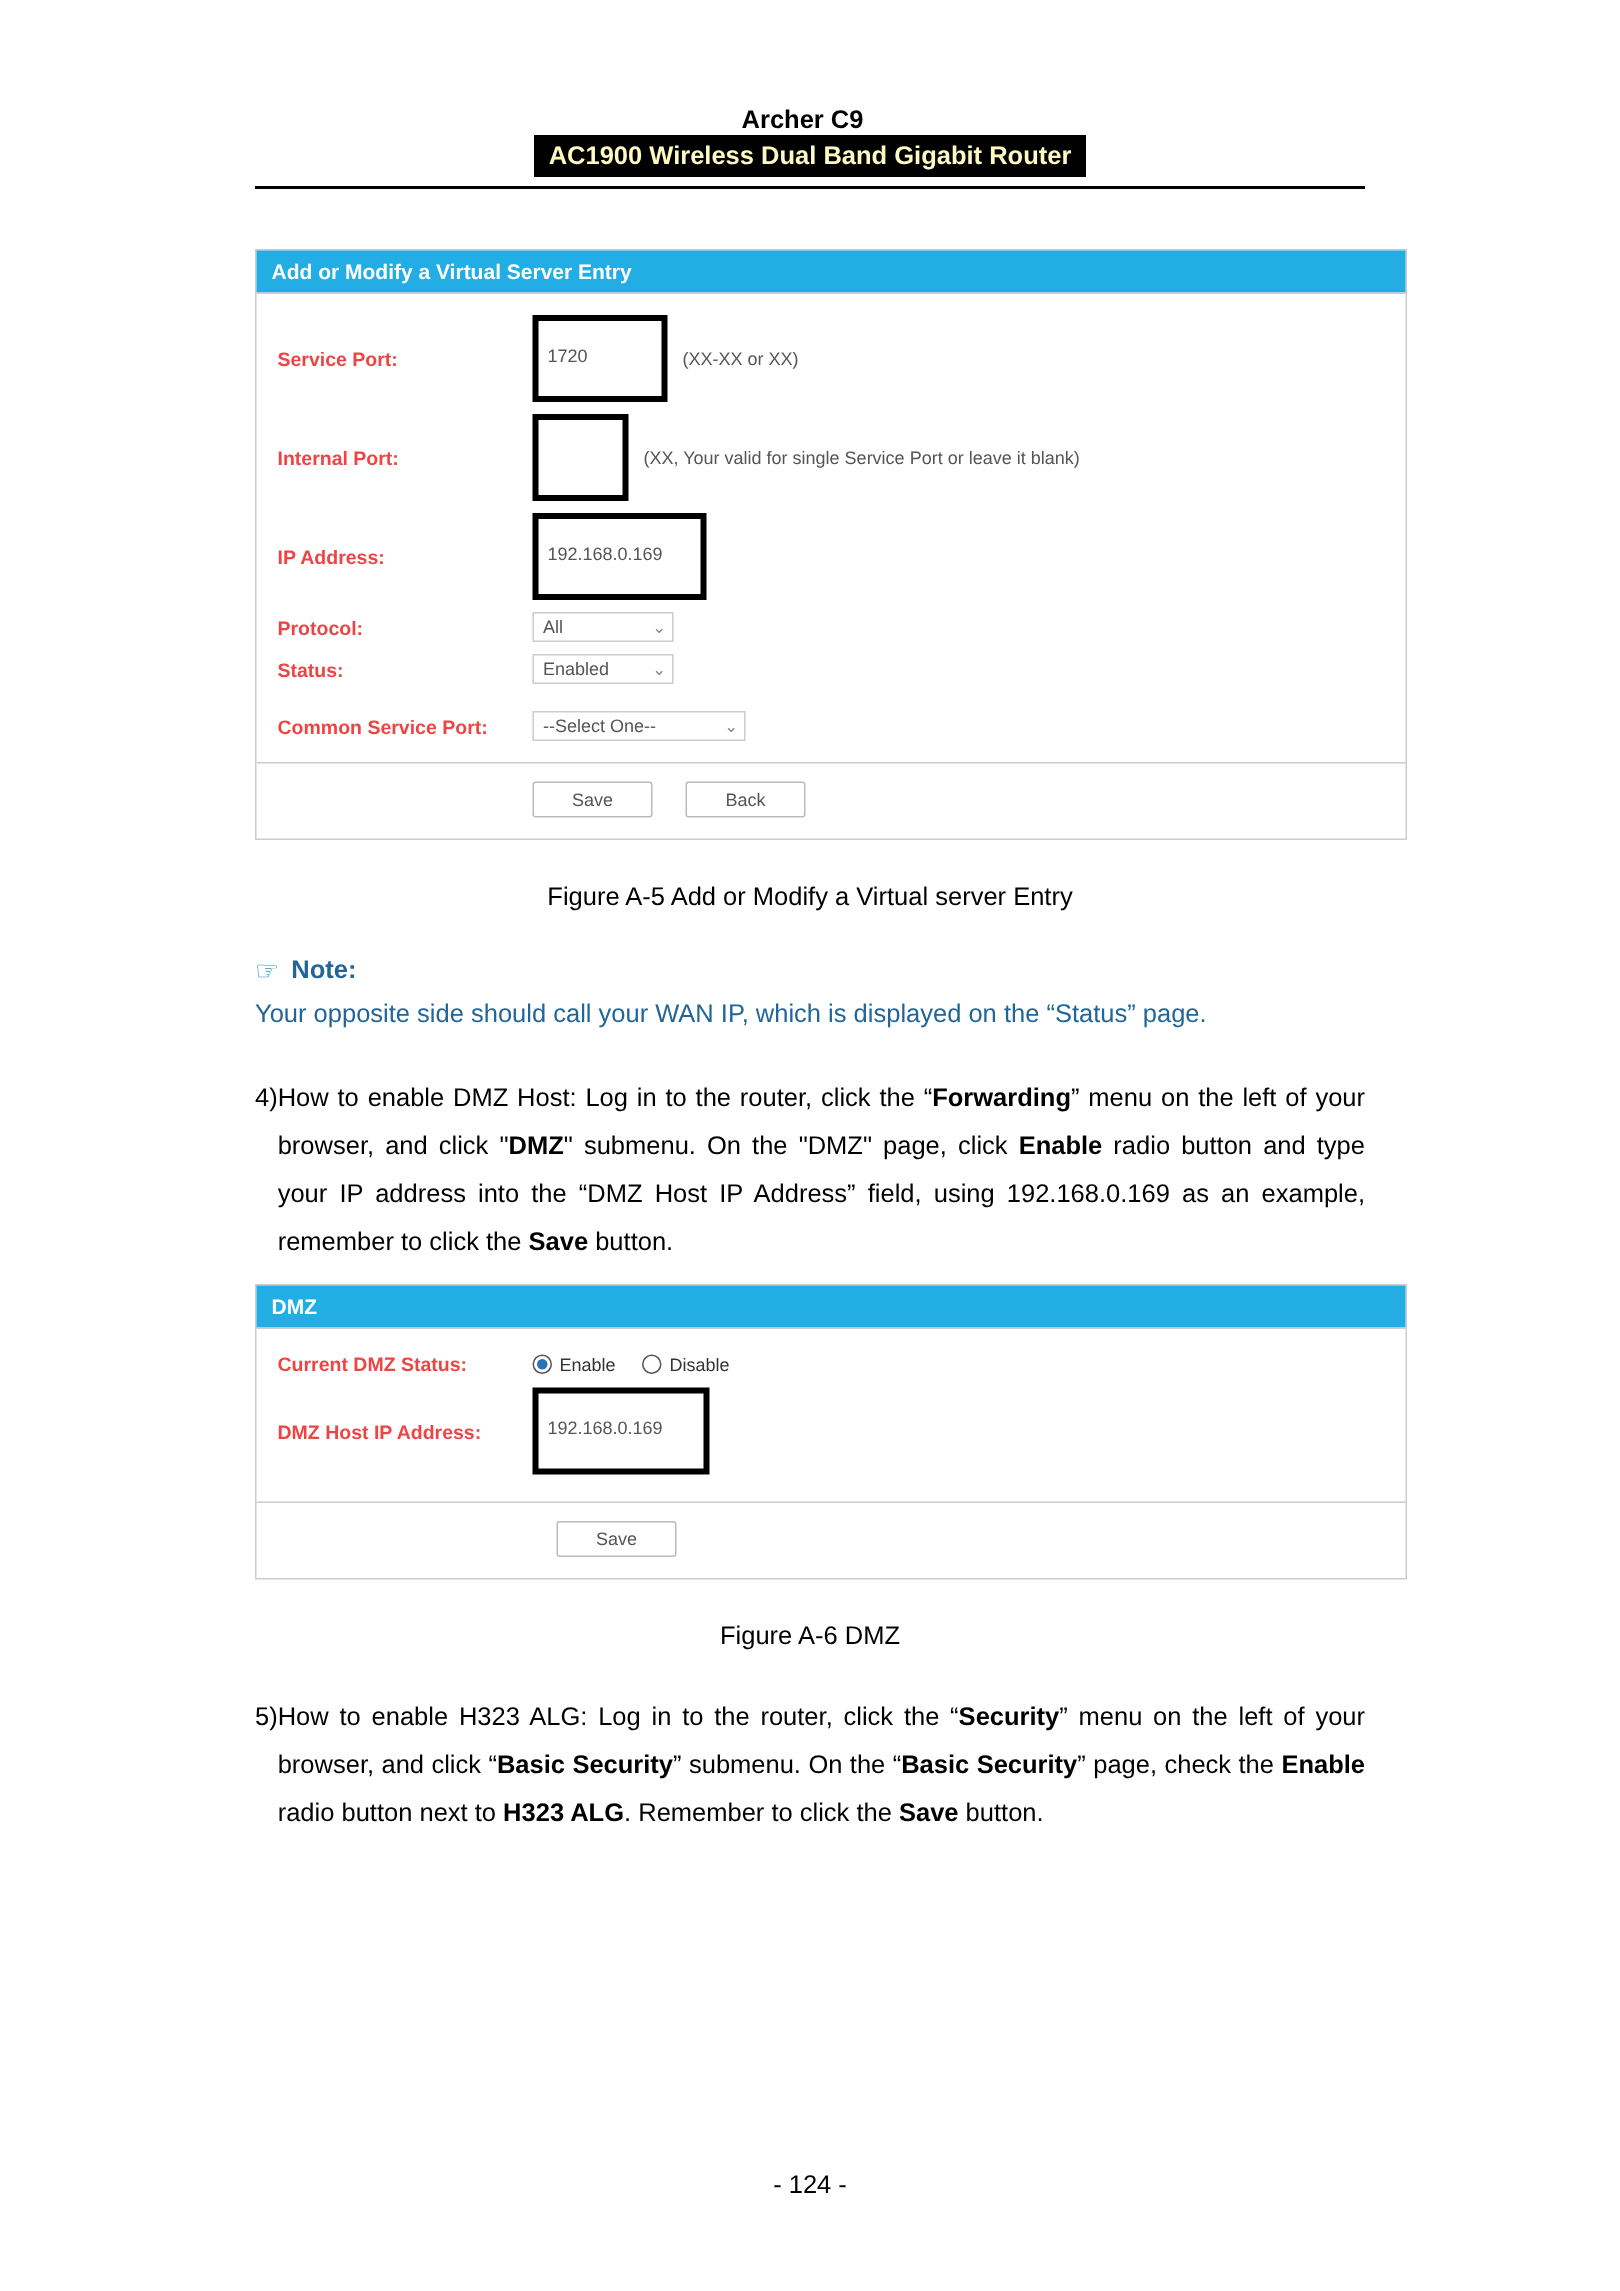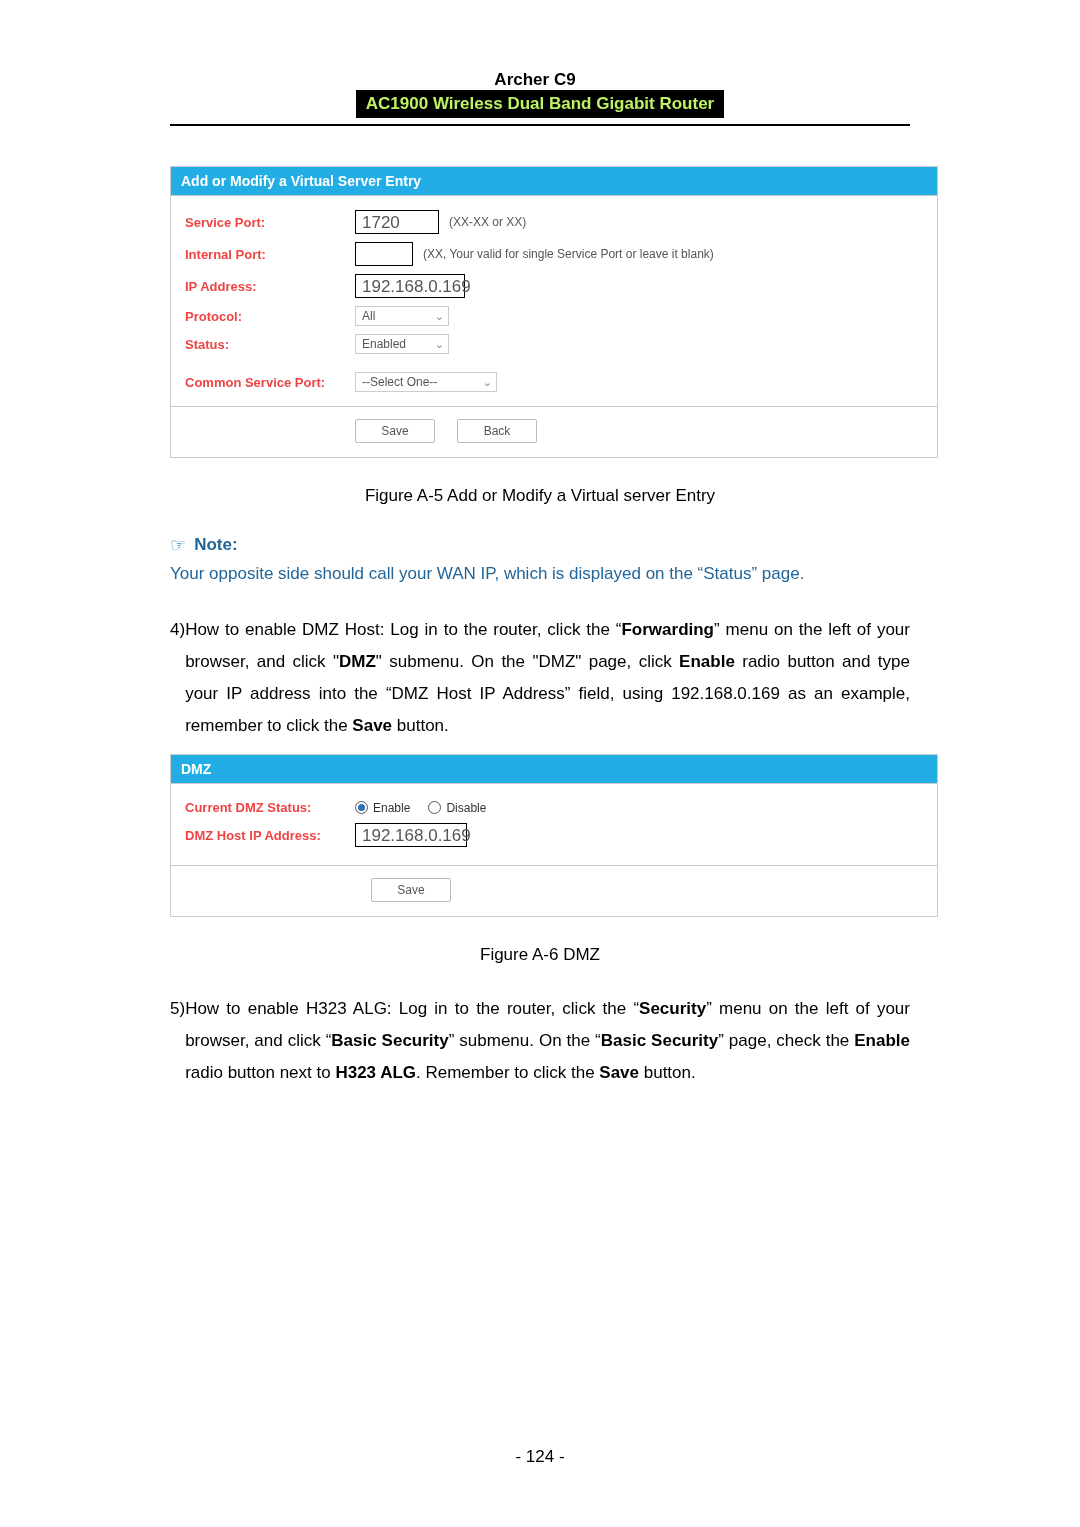--- a/index.html
+++ b/index.html
@@ -27,21 +27,21 @@
     margin-bottom: 40px;
     flex-direction: column;
   }
   .hdr .model {
     color: #000;
     font-size: 17px;
     padding-right: 10px;
   }
   .hdr .title {
     background: #000;
-    color: #bef264;
+    color: #fef9c3;
     padding: 4px 10px;
     font-size: 17px;
   }
 
   .panel {
     border: 1px solid #ccc;
     width: 768px;
     margin: 0 auto;
     font-size: 13px;
     color: #333;
@@ -70,23 +70,23 @@
     display: flex;
     align-items: center;
     margin-bottom: 8px;
   }
   .formrow .lbl {
     width: 170px;
     font-weight: bold;
     color: #ef4444;
   }
   .tin {
-    border: 1px solid #000000;
-    padding: 2px 6px;
-    font-size: 17px;
+    border: 4px solid #000000;
+    padding: 16px 6px;
+    font-size: 12px;
     height: 18px;
     color: #555;
     background: #fff;
   }
   .sel {
     border: 1px solid #ccc;
     padding: 2px 4px 2px 6px;
     font-size: 12px;
     color: #555;
     background: #fff;

